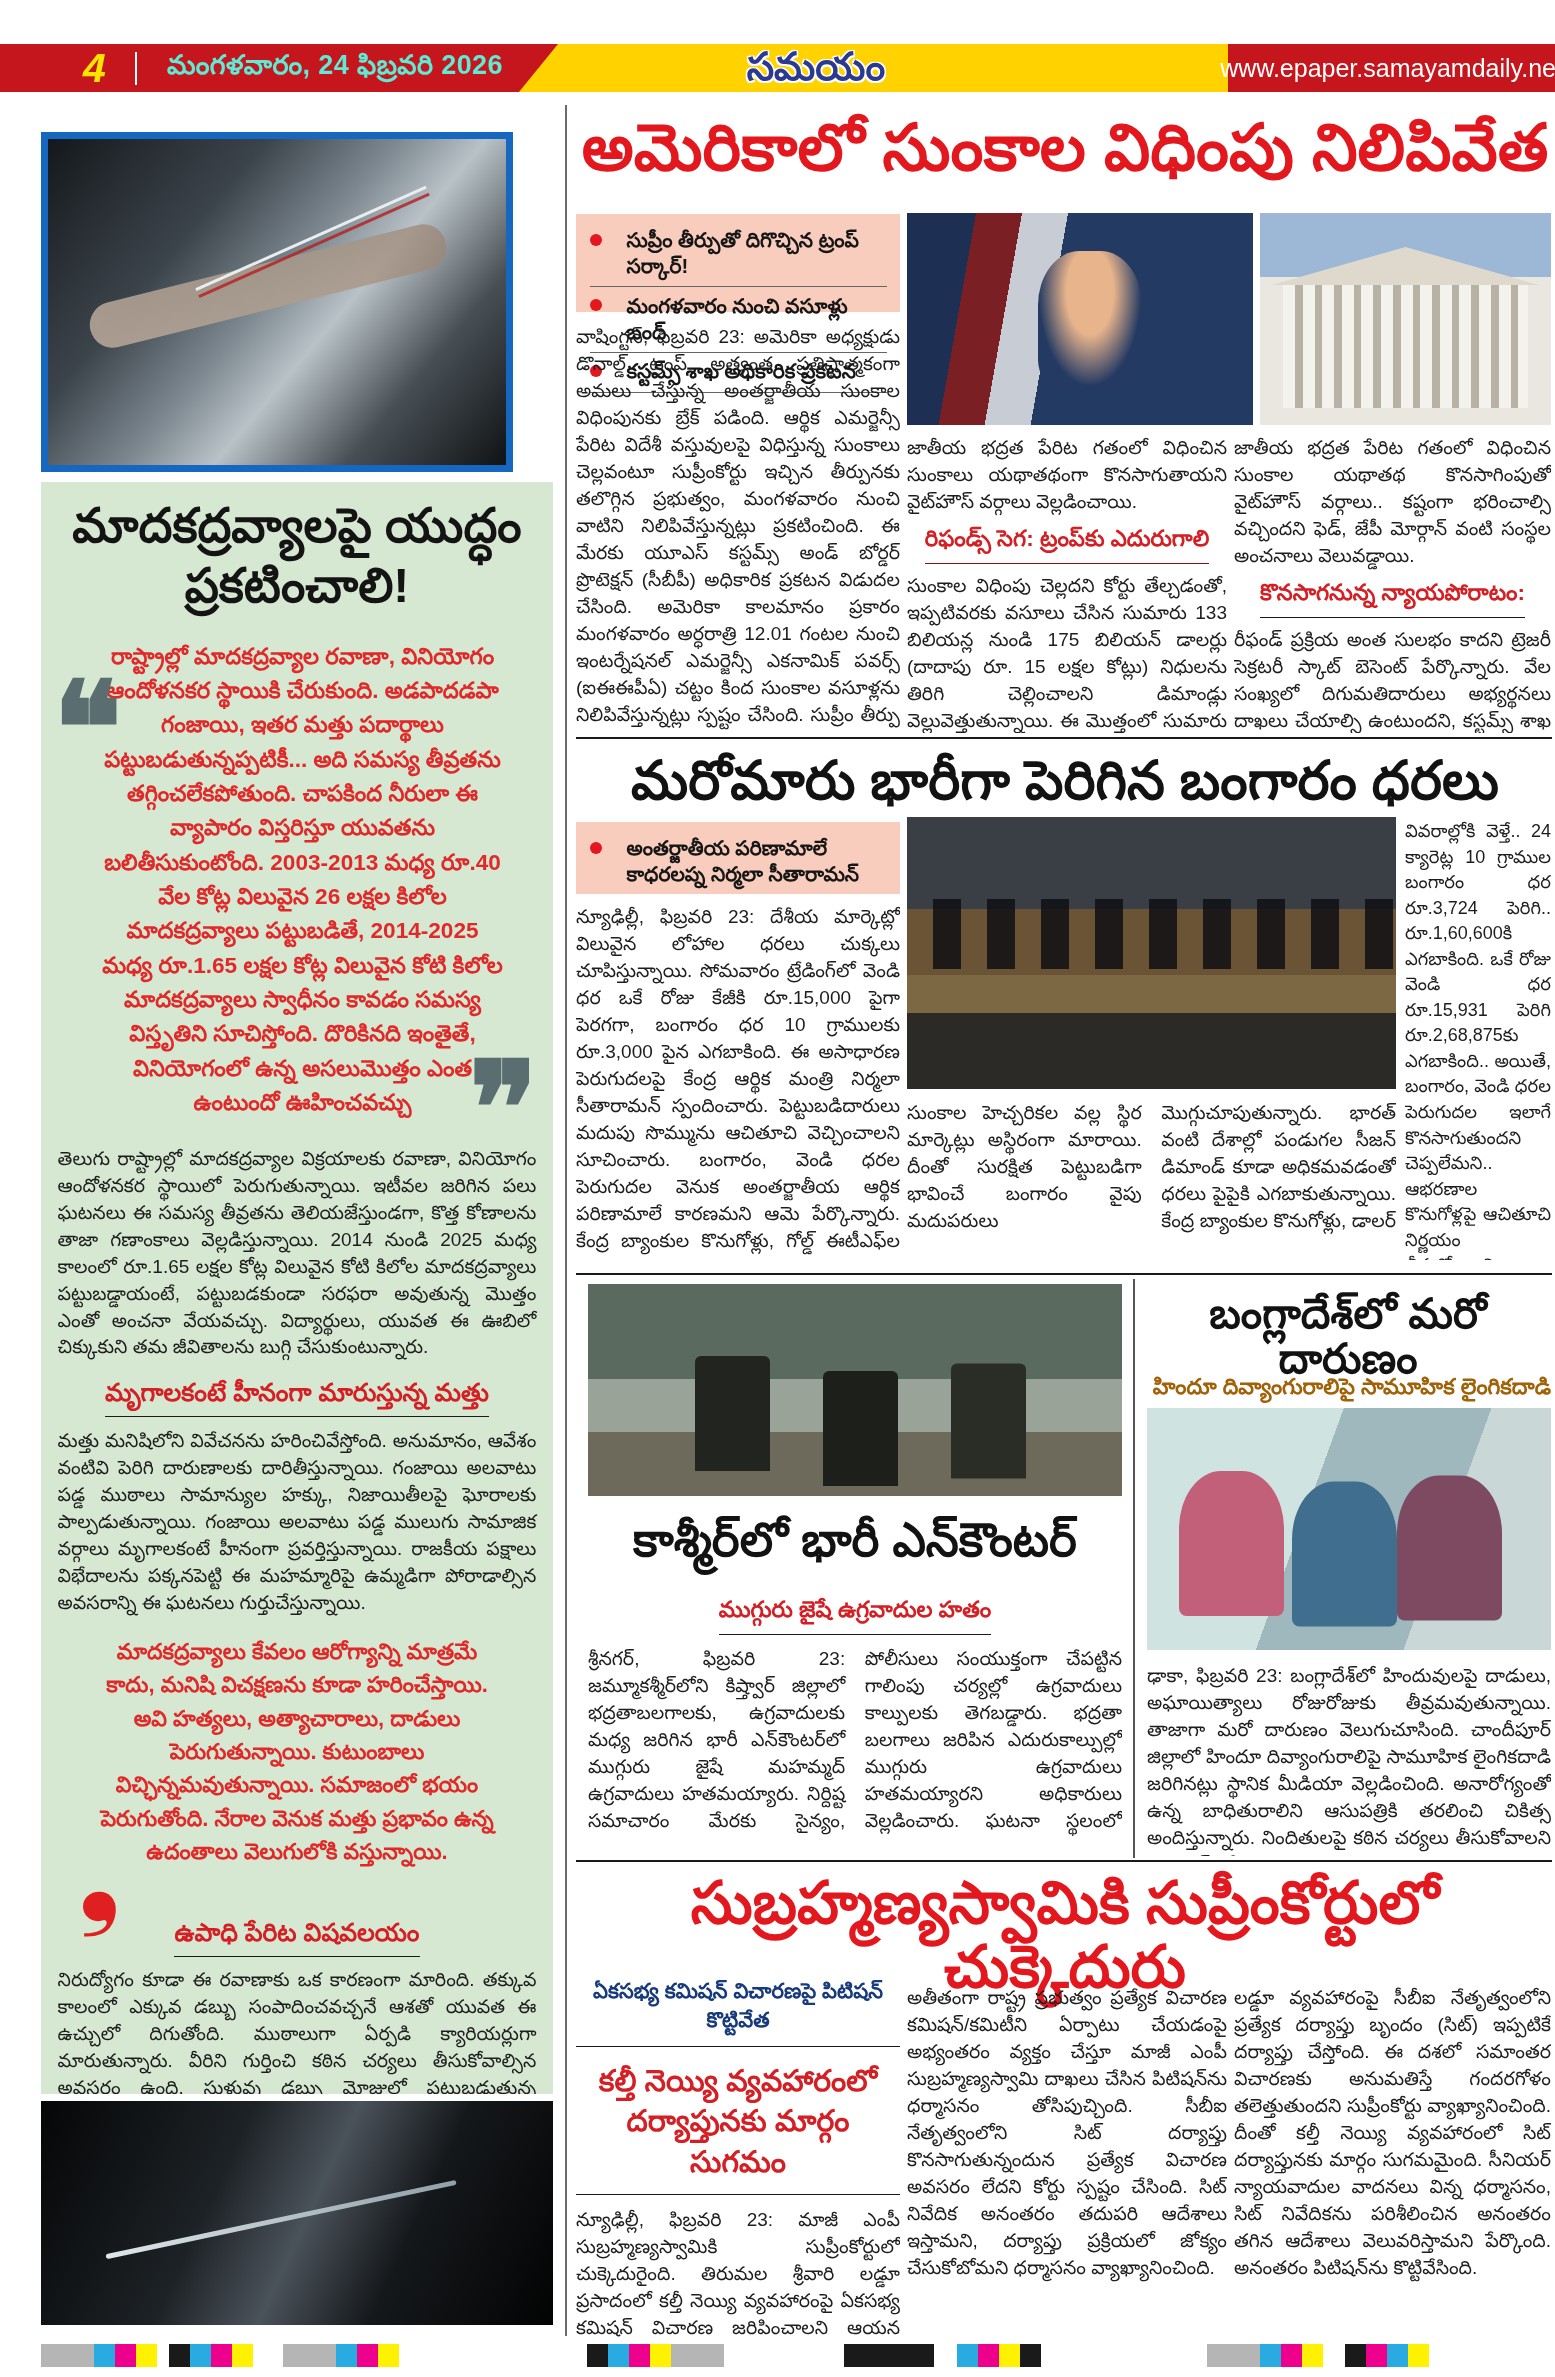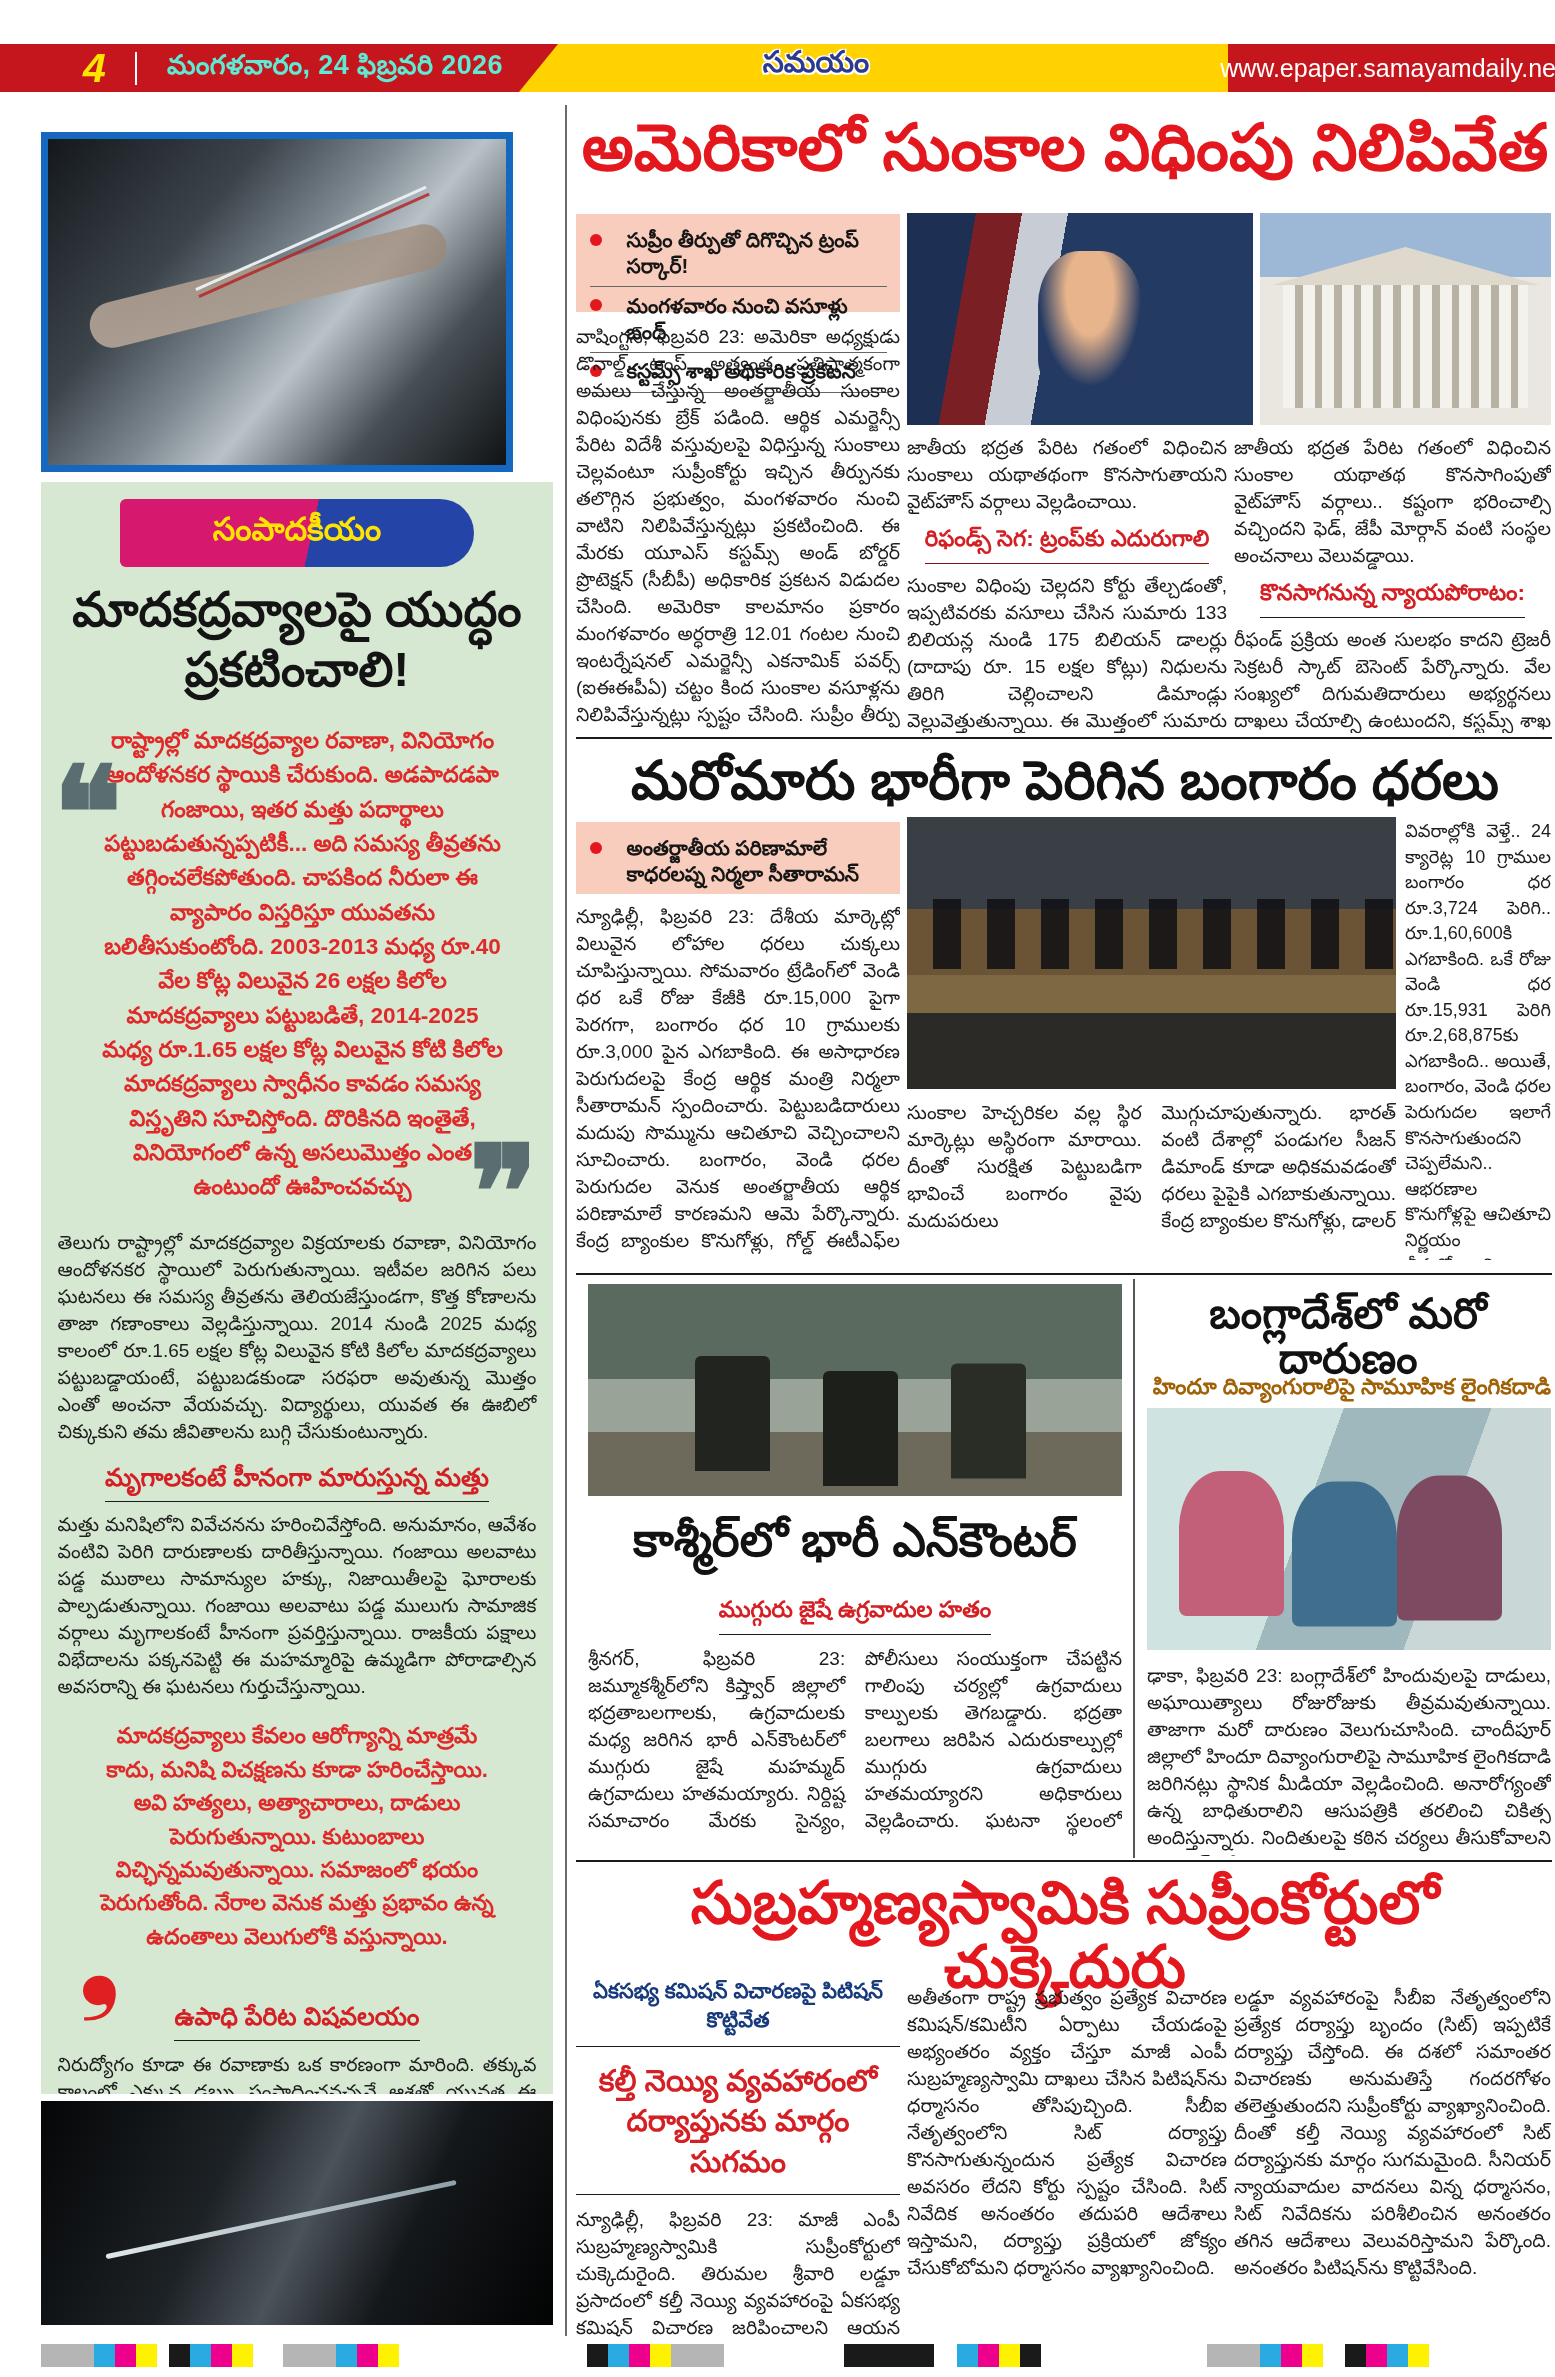--- a/index.html
+++ b/index.html
@@ -16,21 +16,21 @@
     left:0; top:44px; width:558px; height:48px; background:#c4161c;
     clip-path:polygon(0 0,100% 0,93% 100%,0 100%);
     display:flex; align-items:center;
   }
   .hdr-red-right { left:1228px; top:44px; width:327px; height:48px; background:#c4161c;
     display:flex; align-items:center; justify-content:center; }
   .page-num { color:#ffe400; font-size:41px; font-weight:800; font-style:italic; margin-left:83px; }
   .hdr-div { width:2.3px; height:33px; background:#ffffff; margin:0 0 0 29px; }
   .hdr-date { color:#5eead4; font-size:27px; font-weight:700; margin-left:30px; letter-spacing:0.4px; }
   .masthead { left:707px; top:45px; width:218px; height:45px; text-align:center;
-    color:#2b3a8f; font-size:30px; font-weight:800;
+    color:#2b3a8f; font-size:39px; font-weight:800;
     text-shadow:-1.5px -1.5px 0 #fff,1.5px -1.5px 0 #fff,-1.5px 1.5px 0 #fff,1.5px 1.5px 0 #fff; }
   .website { color:#ffffff; font-size:25px; font-weight:500; }
   
   .vrule-main { left:565px; top:105px; width:1.5px; height:2231px; background:#6b6b6b; }
   .hline { background:#1a1a1a; height:1.5px; }
   
   .photo { overflow:hidden; }
   .arm-photo { left:41px; top:132px; width:472px; height:340px; border:7.5px solid #1667c0;
     background:linear-gradient(130deg,#14181c 0%,#3c444b 30%,#7d8890 48%,#b9c2c7 60%,#474f55 78%,#101315 100%); position:absolute;}
   .arm-photo::after{ content:""; position:absolute; left:8%; top:38%; width:80%; height:14%;
@@ -113,23 +113,20 @@
   <div class="abs masthead">సమయం</div>
   <div class="abs hdr-red-right">
     <span class="website">www.epaper.samayamdaily.net</span>
   </div>
 
   <div class="abs vrule-main"></div>
 
   <div class="abs arm-photo photo"></div>
 
   <div class="abs green-panel">
-    <div class="edit-pill">
-      <span>సంపాదకీయం</span>
-    </div>
     <div class="edit-headline">మాదకద్రవ్యాలపై యుద్ధం ప్రకటించాలి!</div>
 
     <div class="quote-wrap">
       <span class="qmark tl">❝</span>
       <div class="quote-red">రాష్ట్రాల్లో మాదకద్రవ్యాల రవాణా, వినియోగం ఆందోళనకర స్థాయికి చేరుకుంది. అడపాదడపా గంజాయి, ఇతర మత్తు పదార్థాలు పట్టుబడుతున్నప్పటికీ... అది సమస్య తీవ్రతను తగ్గించలేకపోతుంది. చాపకింద నీరులా ఈ వ్యాపారం విస్తరిస్తూ యువతను బలితీసుకుంటోంది. 2003-2013 మధ్య రూ.40 వేల కోట్ల విలువైన 26 లక్షల కిలోల మాదకద్రవ్యాలు పట్టుబడితే, 2014-2025 మధ్య రూ.1.65 లక్షల కోట్ల విలువైన కోటి కిలోల మాదకద్రవ్యాలు స్వాధీనం కావడం సమస్య విస్తృతిని సూచిస్తోంది. దొరికినది ఇంతైతే, వినియోగంలో ఉన్న అసలుమొత్తం ఎంత ఉంటుందో ఊహించవచ్చు</div>
       <span class="qmark br">❞</span>
     </div>
 
     <div class="body-txt">తెలుగు రాష్ట్రాల్లో మాదకద్రవ్యాల విక్రయాలకు రవాణా, వినియోగం ఆందోళనకర స్థాయిలో పెరుగుతున్నాయి. ఇటీవల జరిగిన పలు ఘటనలు ఈ సమస్య తీవ్రతను తెలియజేస్తుండగా, కొత్త కోణాలను తాజా గణాంకాలు వెల్లడిస్తున్నాయి. 2014 నుండి 2025 మధ్య కాలంలో రూ.1.65 లక్షల కోట్ల విలువైన కోటి కిలోల మాదకద్రవ్యాలు పట్టుబడ్డాయంటే, పట్టుబడకుండా సరఫరా అవుతున్న మొత్తం ఎంతో అంచనా వేయవచ్చు. విద్యార్థులు, యువత ఈ ఊబిలో చిక్కుకుని తమ జీవితాలను బుగ్గి చేసుకుంటున్నారు.</div>
 

